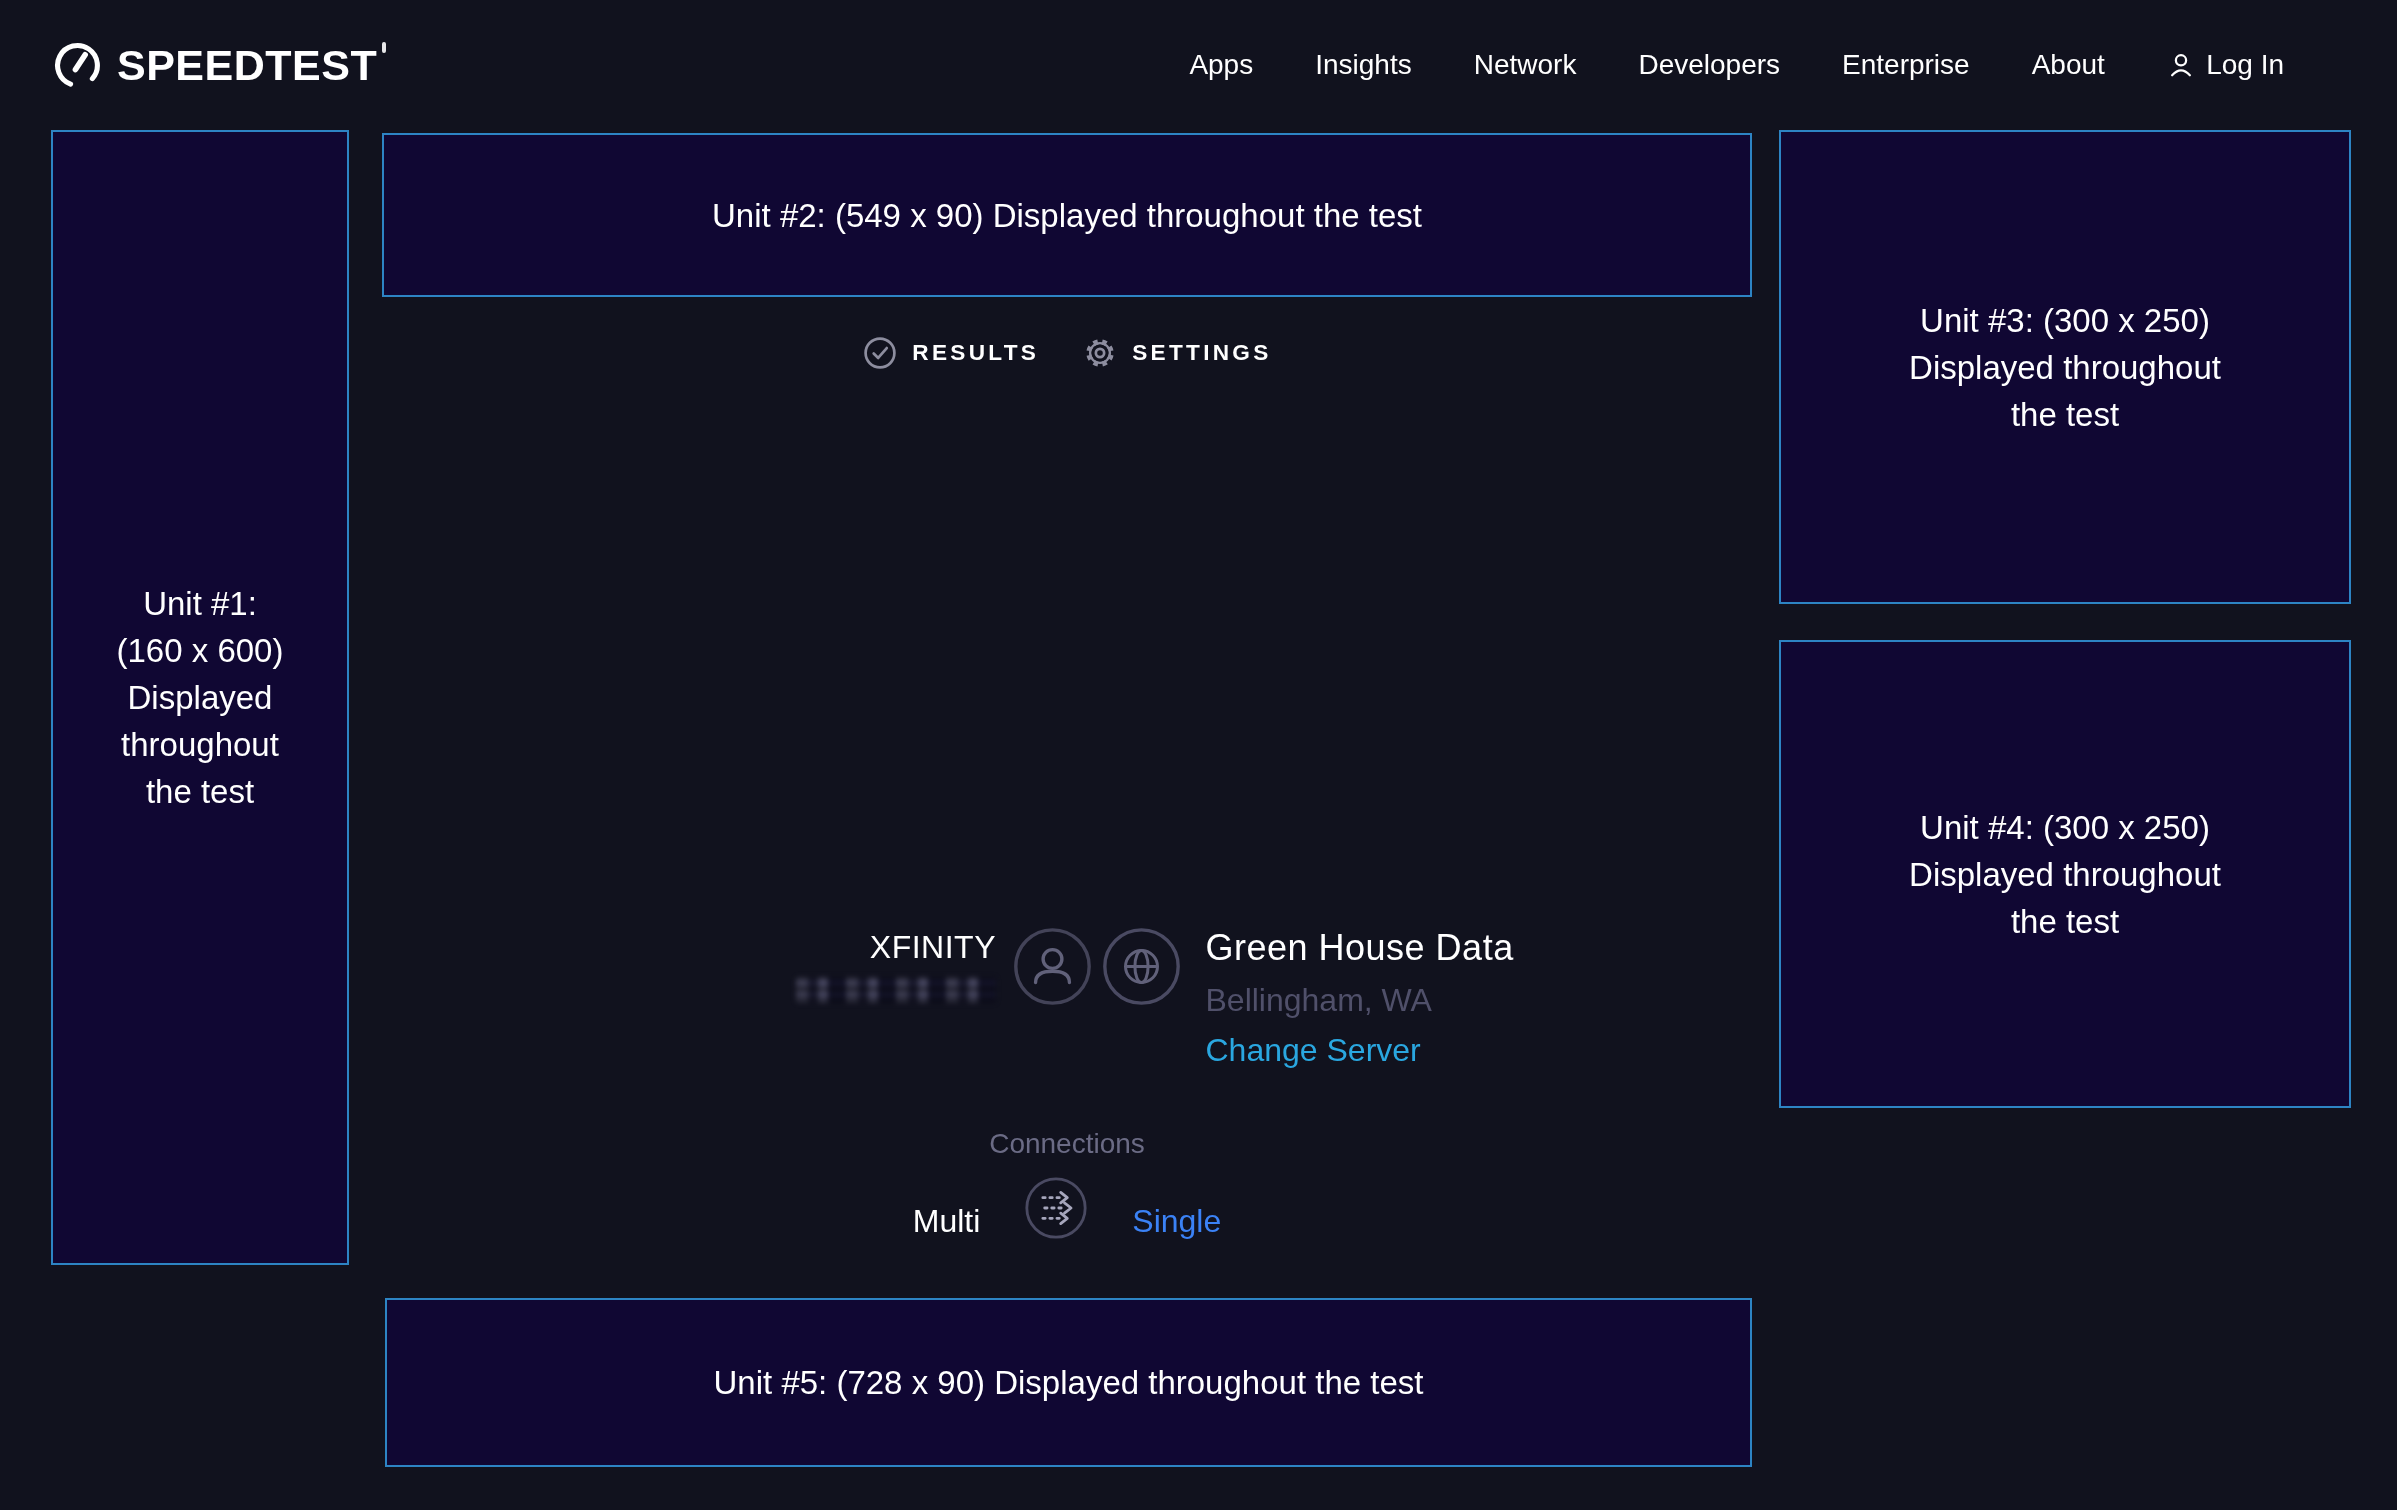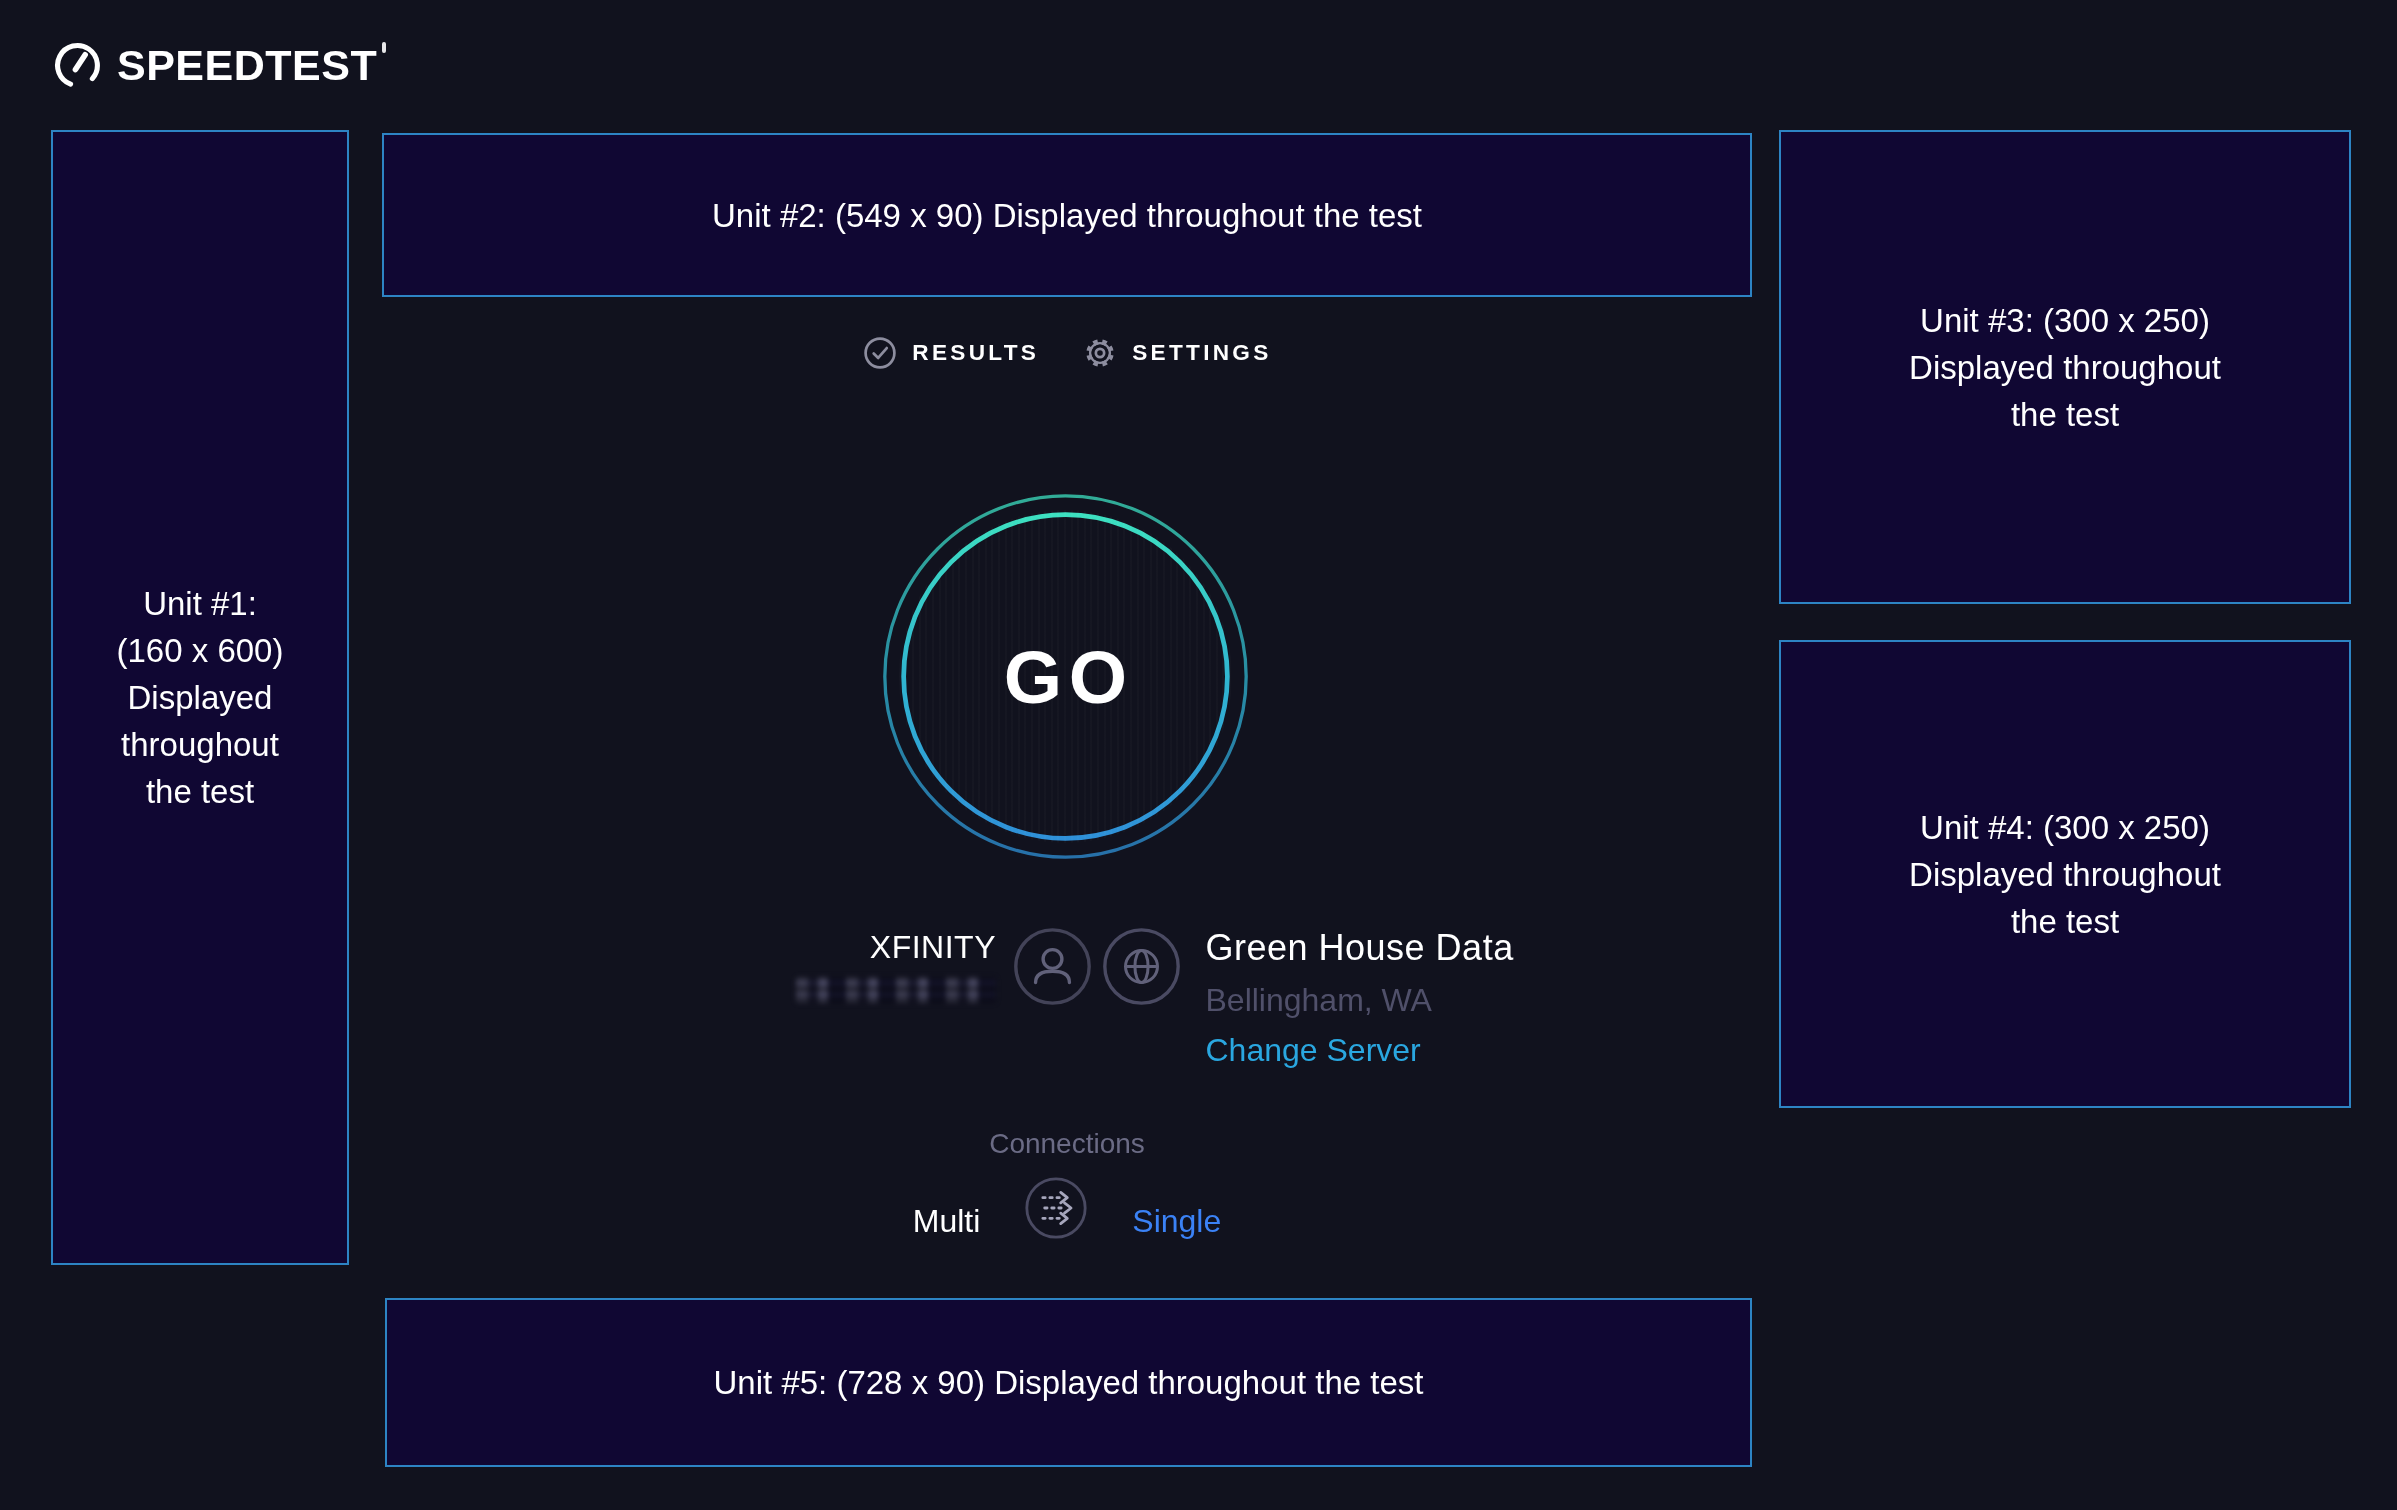--- a/index.html
+++ b/index.html
@@ -83,20 +83,37 @@
         <svg width="49" height="49" viewBox="0 0 48 48">
           <path d="M13 40 A19.5 19.5 0 1 1 35 40" fill="none" stroke="#fff" stroke-width="5" stroke-linecap="round" transform="rotate(-14 24 24)"></path>
           <path d="M22 28 L31.5 13.5" stroke="#fff" stroke-width="5.5" stroke-linecap="round"></path>
         </svg>
       </span>
       <span class="logo-text">
         <span>SPEEDTEST</span>
           <span class="logo-tm"></span>
       </span>
     </div>
+    <div class="nav">
+      <span class="nav-item">Apps</span>
+      <span class="nav-item">Insights</span>
+      <span class="nav-item">Network</span>
+      <span class="nav-item">Developers</span>
+      <span class="nav-item">Enterprise</span>
+      <span class="nav-item">About</span>
+      <span class="nav-item login">
+        <span class="icon">
+          <svg width="28" height="28" viewBox="0 0 30 30">
+            <circle cx="15" cy="10" r="5.5" fill="none" stroke="#fff" stroke-width="2.4"></circle>
+            <path d="M5.5 26 Q15 15.5 24.5 26" fill="none" stroke="#fff" stroke-width="2.4" stroke-linecap="round"></path>
+          </svg>
+        </span>
+        <span>Log In</span>
+      </span>
+    </div>
   </div>
 
   <div class="ad" id="ad1">Unit #1:
 (160 x 600)
 Displayed
 throughout
 the test</div>
   <div class="ad" id="ad2">Unit #2: (549 x 90) Displayed throughout the test</div>
   <div class="ad" id="ad3">Unit #3: (300 x 250)
 Displayed throughout
@@ -121,34 +138,20 @@
         <svg width="36" height="36" viewBox="0 0 40 40">
           <circle cx="20" cy="20" r="12.5" fill="none" stroke="#8d8d9f" stroke-width="5.5" stroke-dasharray="4.9 4.9" transform="rotate(10 20 20)"></circle>
           <circle cx="20" cy="20" r="11" fill="none" stroke="#8d8d9f" stroke-width="2.6"></circle>
           <circle cx="20" cy="20" r="4.6" fill="none" stroke="#8d8d9f" stroke-width="3"></circle>
         </svg>
       </span>
       <span>SETTINGS</span>
     </div>
   </div>
 
-  <div class="go-wrap">
-    <svg width="367" height="367" viewBox="0 0 390 390">
-      <defs>
-        <linearGradient id="goGrad" x1="0" y1="0" x2="0" y2="1">
-          <stop offset="0" stop-color="#3ce0c0"></stop>
-          <stop offset="0.55" stop-color="#2fb2d2"></stop>
-          <stop offset="1" stop-color="#2e90d8"></stop>
-        </linearGradient>
-      </defs>
-      <circle cx="195" cy="195" r="192" fill="none" stroke="url(#goGrad)" stroke-width="3.5" opacity="0.75"></circle>
-      <circle cx="195" cy="195" r="172" fill="none" stroke="url(#goGrad)" stroke-width="5"></circle>
-    </svg>
-    <div class="go-label">GO</div>
-  </div>
 
   <div class="isp-group">
     <div class="isp-col">
       <div class="isp-name">XFINITY</div>
       <div class="redacted-ip"></div>
     </div>
     <span class="icon">
       <svg width="79" height="79" viewBox="0 0 84 84">
         <circle cx="42" cy="42" r="39" fill="none" stroke="#434358" stroke-width="3.6"></circle>
         <circle cx="42" cy="34" r="10" fill="none" stroke="#61617a" stroke-width="3.6"></circle>

